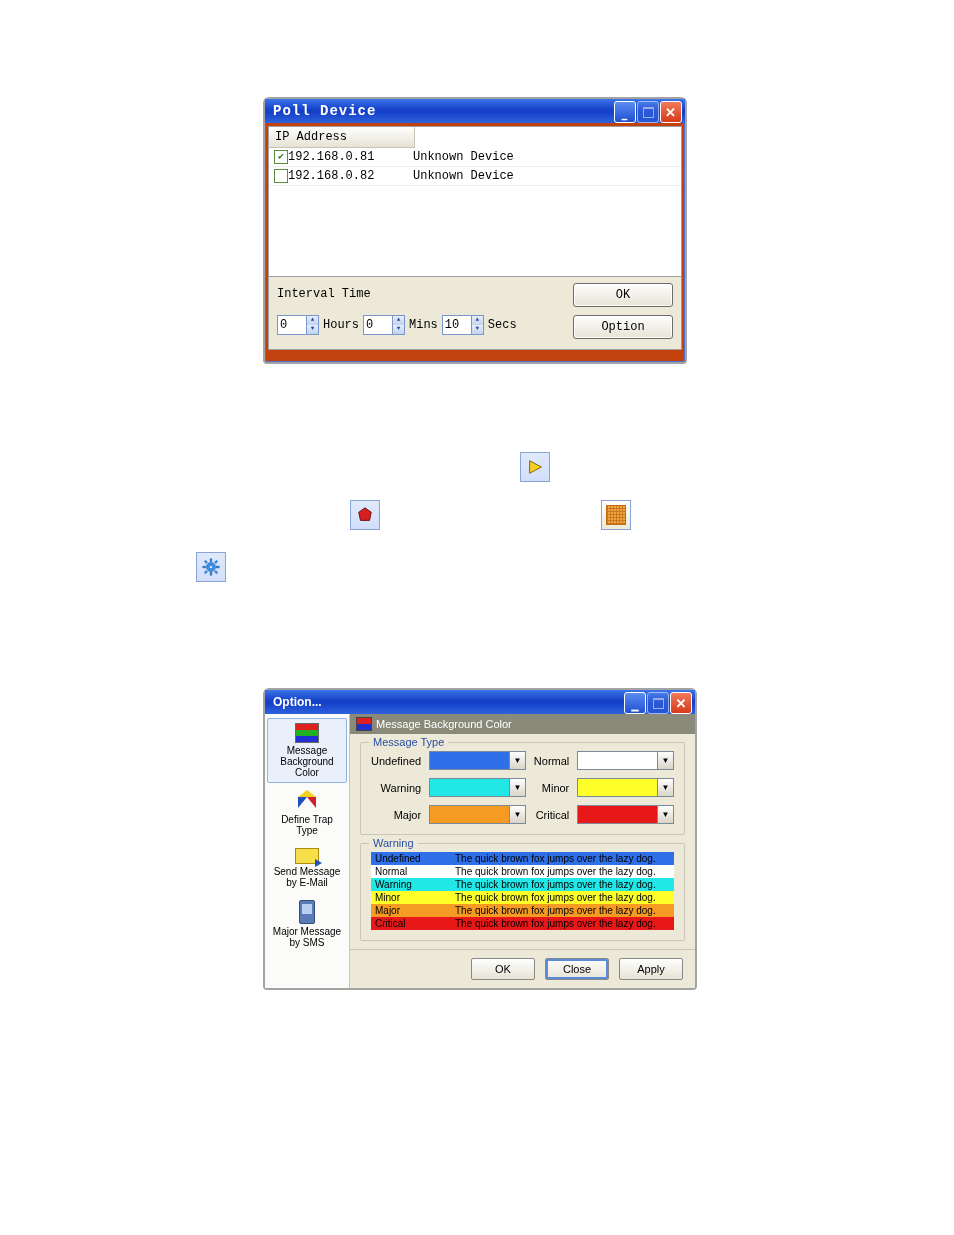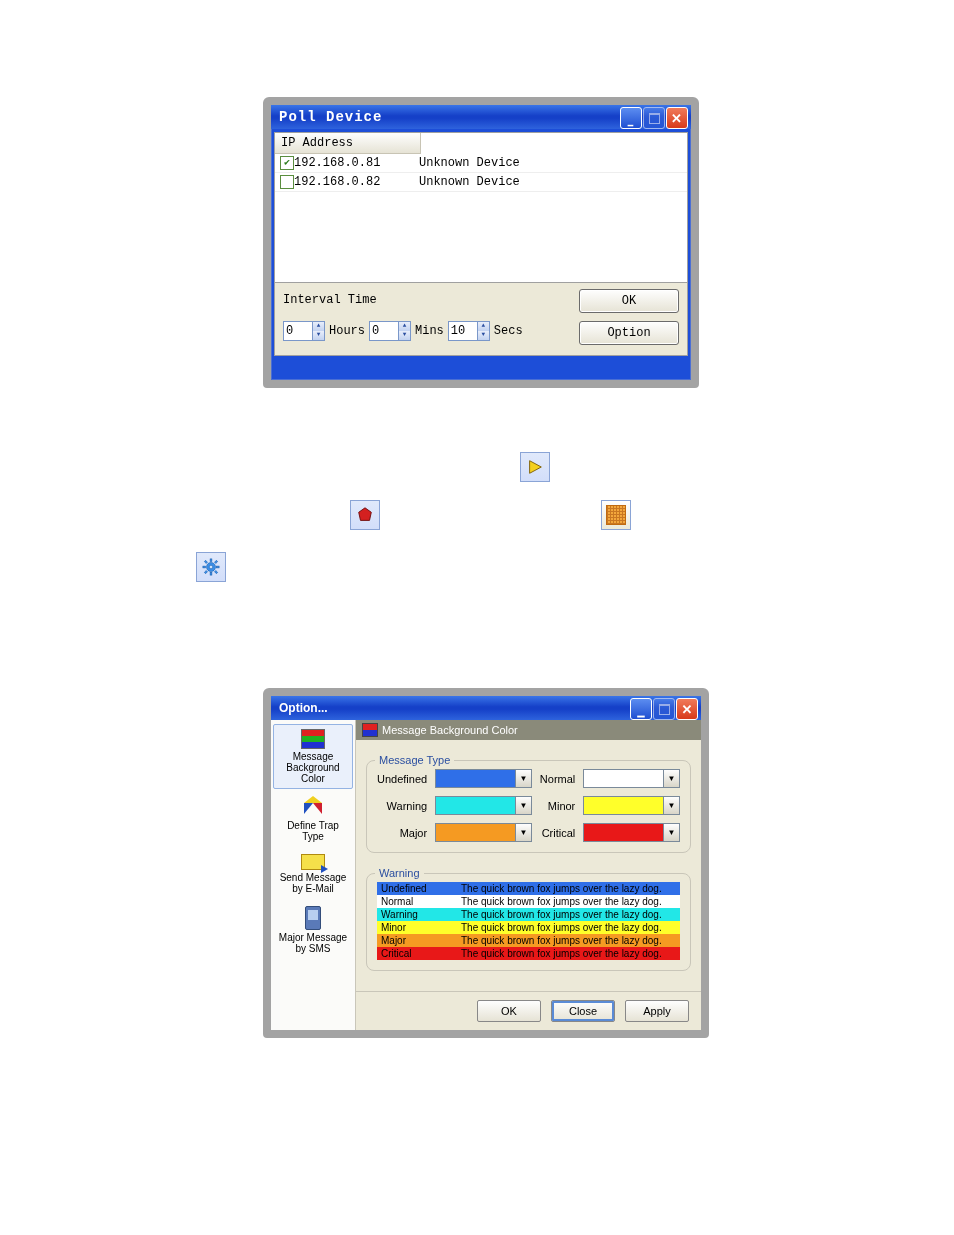--- a/index.html
+++ b/index.html
@@ -8,23 +8,23 @@
     width: 954px;
     height: 1235px;
     background: #fff;
     font-family: Tahoma, sans-serif;
     font-size: 11px;
     position: relative;
   }
   
   .win {
     position: absolute;
-    border: 8px solid #a3a3a3;
+    border: 2px solid #a3a3a3;
     border-radius: 6px 6px 4px 4px;
-    background: #1d4ed8;
+    background: #c2410c;
     box-shadow: 0 0 0 1px #4b6fd4 inset;
   }
   .titlebar {
     background: linear-gradient(to bottom, #3a75e8 0%, #1540c8 45%, #1540c8 55%, #2e63dd 100%);
     color: #fff;
     height: 24px;
     display: flex;
     align-items: center;
     padding-left: 8px;
     font-family: "Courier New", monospace;
@@ -59,21 +59,21 @@
   .cap-close {
     background: linear-gradient(to bottom, #f07a5a, #d83a1a);
   }
   .cap-min span { font-size: 9px; position: relative; top: 3px; }
   .cap-max span {
     width: 9px; height: 8px; border: 1px solid #fff; border-top-width:2px; display:block;
   }
   .cap-close span { font-family: Arial; font-size: 13px; line-height: 1; }
 
   .poll { left: 263px; top: 97px; width: 420px; }
-  .poll-body { padding: 3px 3px 24px 3px; }
+  .poll-body { padding: 3px 3px 12px 3px; }
   .list-header, .list-row {
     display: flex;
     font-family: "Courier New", monospace;
     font-size: 12px;
   }
   .list {
     background: #fff;
     border: 1px solid #a0a0a0;
   }
   .list-header .hcell {
@@ -198,21 +198,21 @@
   .opt-main-title {
     background:#8a8a7a; color:#fff; padding:3px 6px; font-size:11px;
     display:flex; align-items:center; gap:4px;
   }
   .opt-main-title .ico {
     width:14px;height:12px;
     background:linear-gradient(to bottom,#e02020 0 50%,#2030d0 50% 100%);
     border:1px solid #444;
   }
   .group {
-    margin:20px 10px; border:1px solid #c9c6b9; border-radius:8px; padding:8px 10px 10px;
+    margin:8px 10px; border:1px solid #c9c6b9; border-radius:2px; padding:8px 10px 10px;
     position:relative;
   }
   .group-title {
     position:absolute; top:-7px; left:8px; background:#ece9d8; padding:0 4px;
     font-size:11px; color:#2a4ea0;
   }
   .type-grid { display:grid; grid-template-columns: auto 1fr auto 1fr; column-gap:8px; row-gap:8px; align-items:center; }
   .type-grid .lbl { text-align:right; font-size:11px; }
   .color-combo {
     border:1px solid #7a8a9a; height:17px; display:flex; align-items:stretch;

